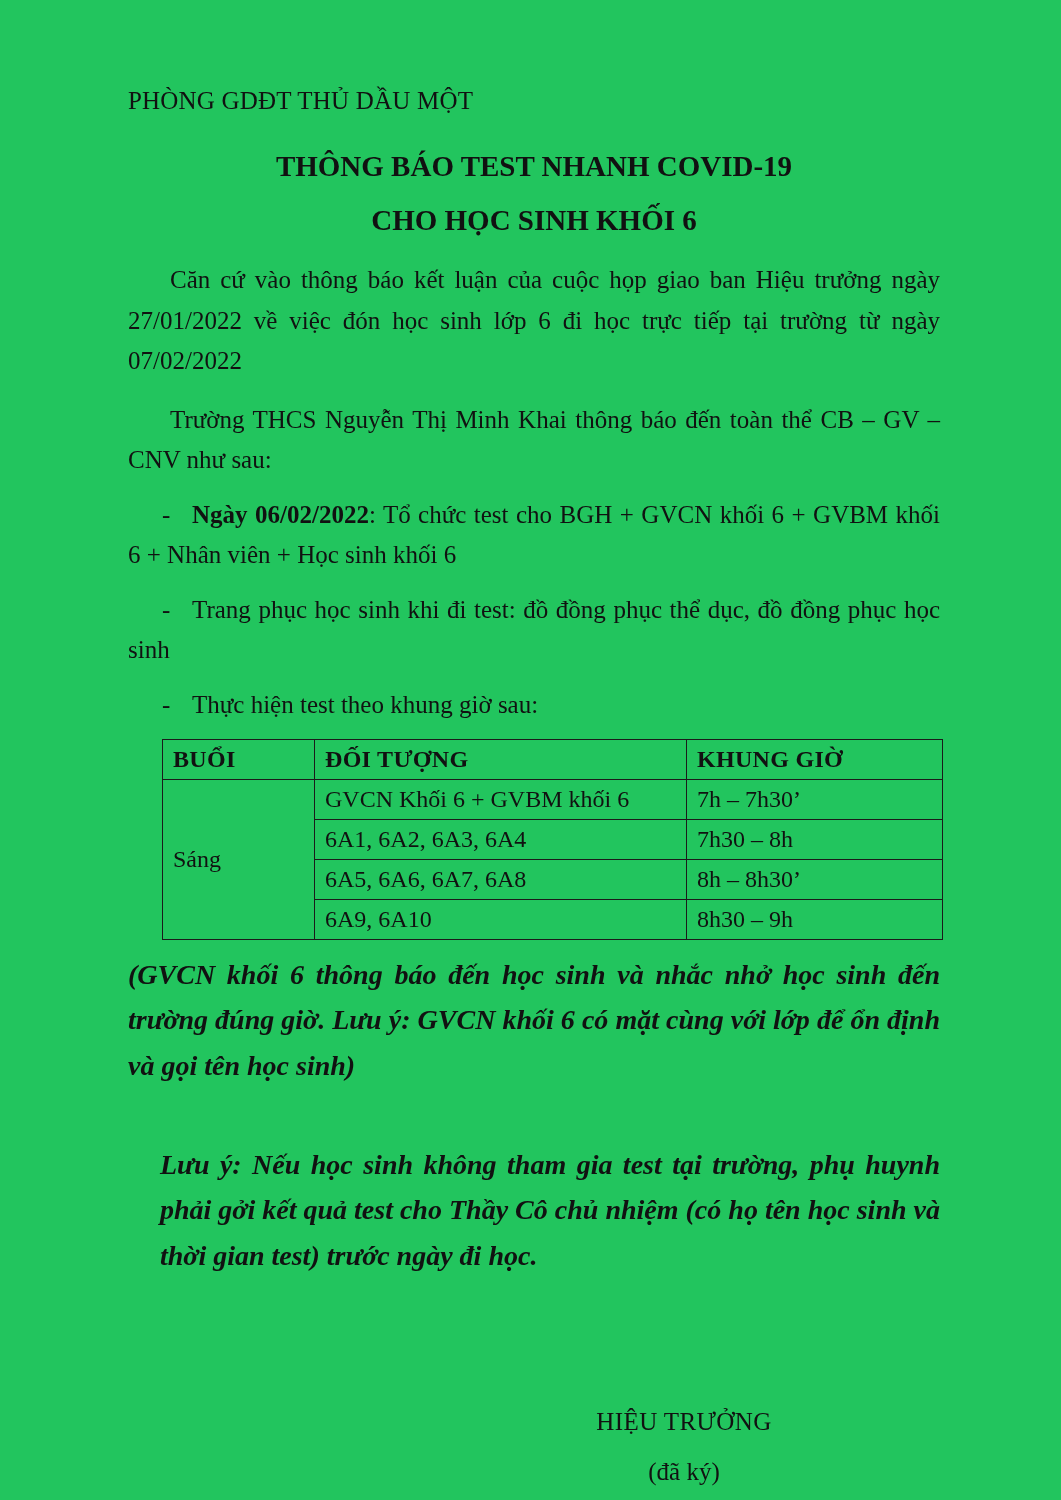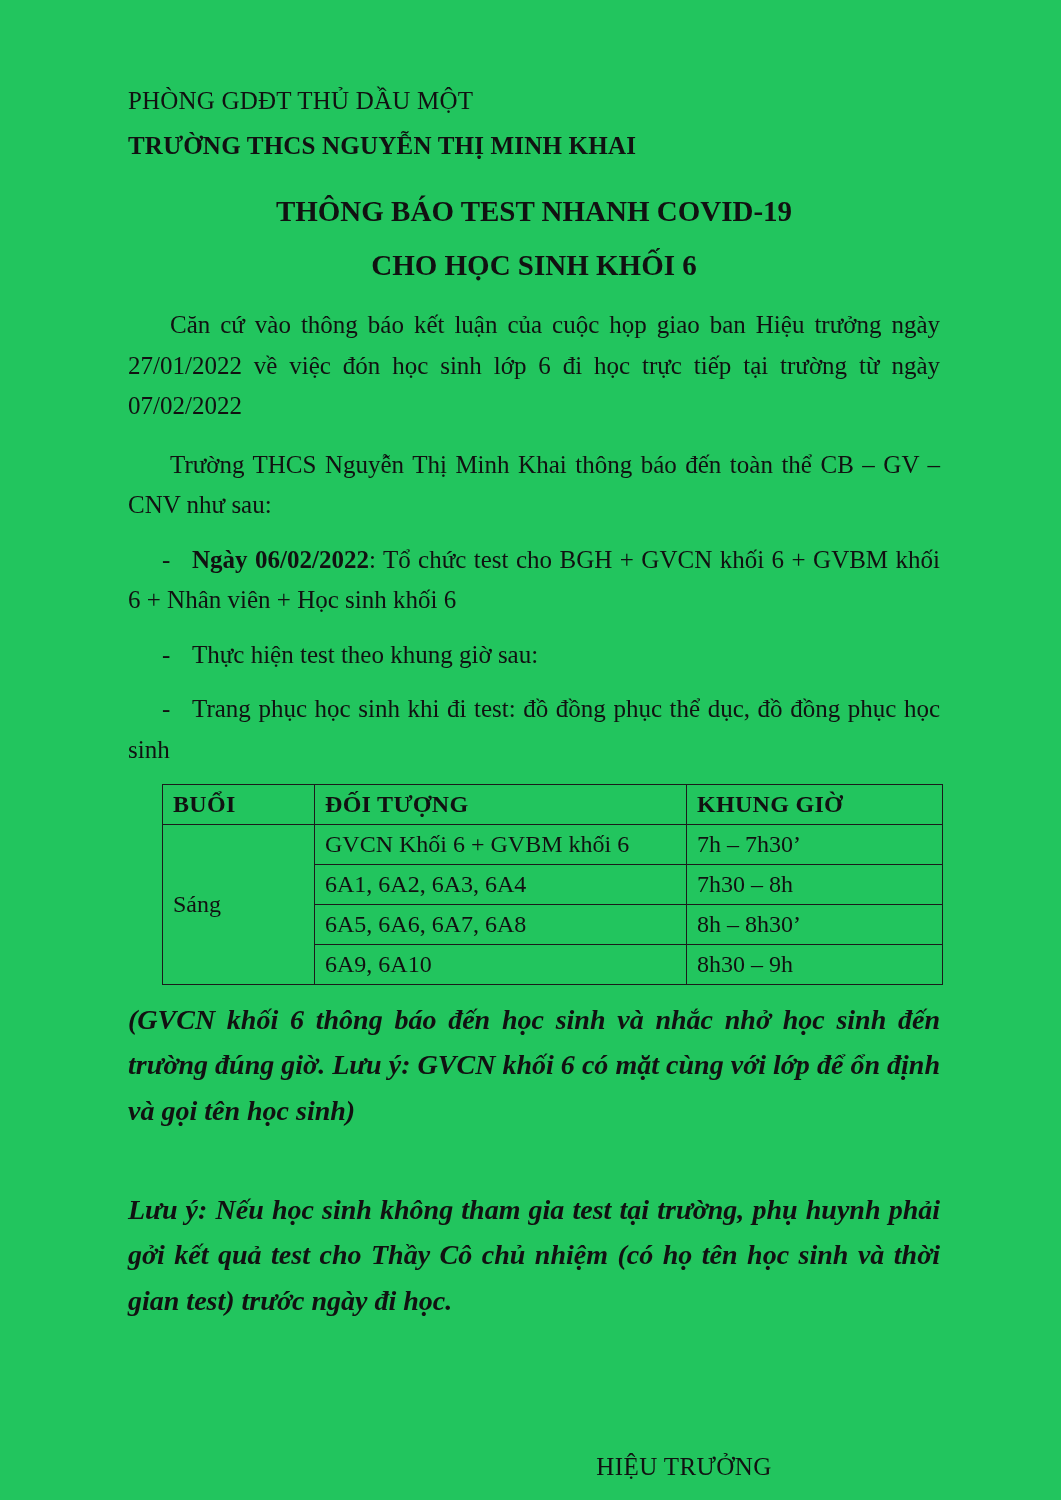--- a/index.html
+++ b/index.html
@@ -137,20 +137,21 @@
   .note {
     font-size: 28px;
     line-height: 1.62;
     font-weight: bold;
     font-style: italic;
     text-align: justify;
     margin: 12px 0 0 0;
   }
   .note-spaced {
     margin-top: 54px;
+    margin-left: 32px;
   }
 
   
   .signature {
     margin-top: 84px;
     width: 812px;
     text-align: center;
   }
   .sig-inner {
     display: inline-block;
@@ -177,38 +178,37 @@
   }
 </style>
 </head>
 <body>
 
 <div class="page">
   <div class="content">
 
     <div class="letterhead">
       <div class="lh-line1">PHÒNG GDĐT THỦ DẦU MỘT</div>
-      <div class="lh-line2">TRƯỜNG THCS NGUYỄN THỊ MINH KHAI</div>
     </div>
 
     <div class="doc-title title-line-1">THÔNG BÁO TEST NHANH COVID-19</div>
     <div class="doc-title title-line-2">CHO HỌC SINH KHỐI 6</div>
 
     <p class="para">Căn cứ vào thông báo kết luận của cuộc họp giao ban Hiệu trưởng ngày 27/01/2022 về việc đón học sinh lớp 6 đi học trực tiếp tại trường từ ngày 07/02/2022</p>
     <p class="para">Trường THCS Nguyễn Thị Minh Khai thông báo đến toàn thể CB – GV – CNV như sau:</p>
 
     <ul class="dash-list">
       <li class="dash-item">
         <span class="marker">-</span><span class="dash-body"><b>Ngày 06/02/2022</b><span>: Tổ chức test cho BGH + GVCN khối 6 + GVBM khối 6 + Nhân viên + Học sinh khối 6</span></span>
       </li>
       <li class="dash-item">
-        <span class="marker">-</span><span class="dash-body">Thực hiện test theo khung giờ sau:</span>
+        <span class="marker">-</span><span class="dash-body">Trang phục học sinh khi đi test: đồ đồng phục thể dục, đồ đồng phục học sinh</span>
       </li>
       <li class="dash-item">
-        <span class="marker">-</span><span class="dash-body">Trang phục học sinh khi đi test: đồ đồng phục thể dục, đồ đồng phục học sinh</span>
+        <span class="marker">-</span><span class="dash-body">Thực hiện test theo khung giờ sau:</span>
       </li>
     </ul>
 
     <div class="table-wrap">
       <table class="schedule">
         <colgroup>
           <col class="c-buoi">
           <col class="c-doituong">
           <col class="c-khunggio">
         </colgroup>

